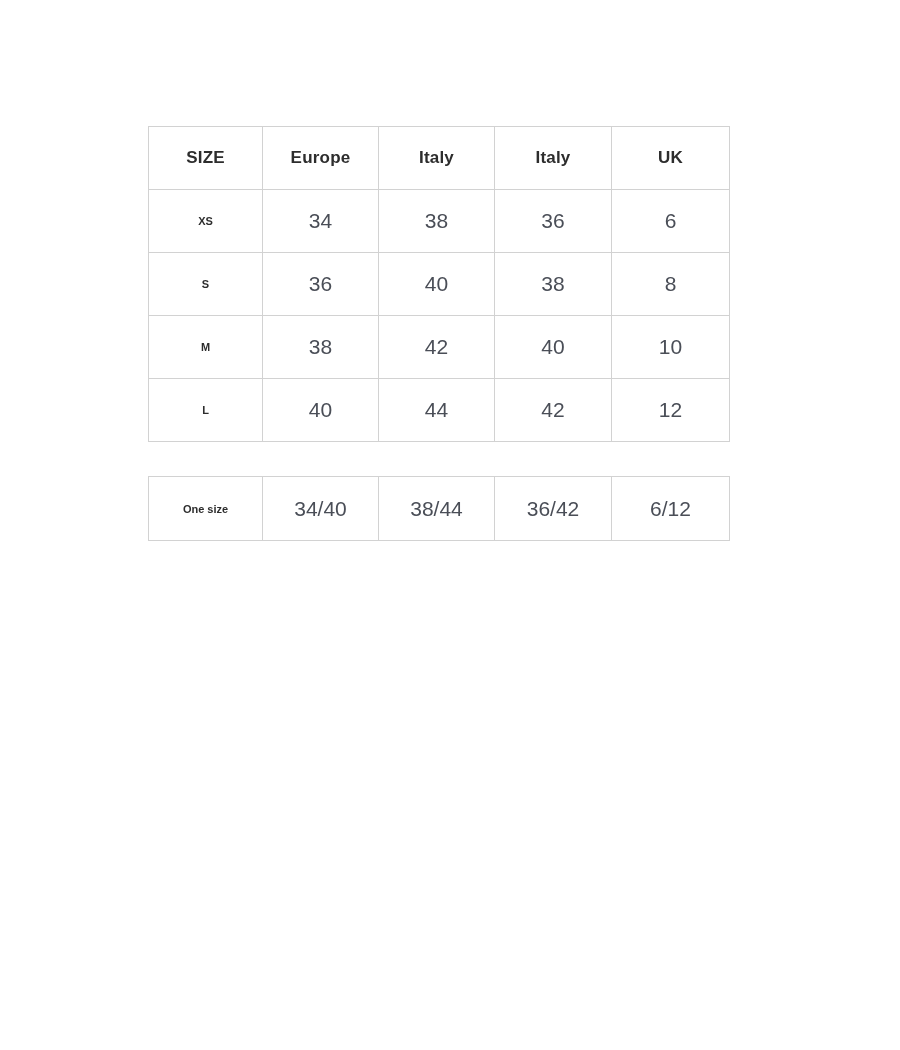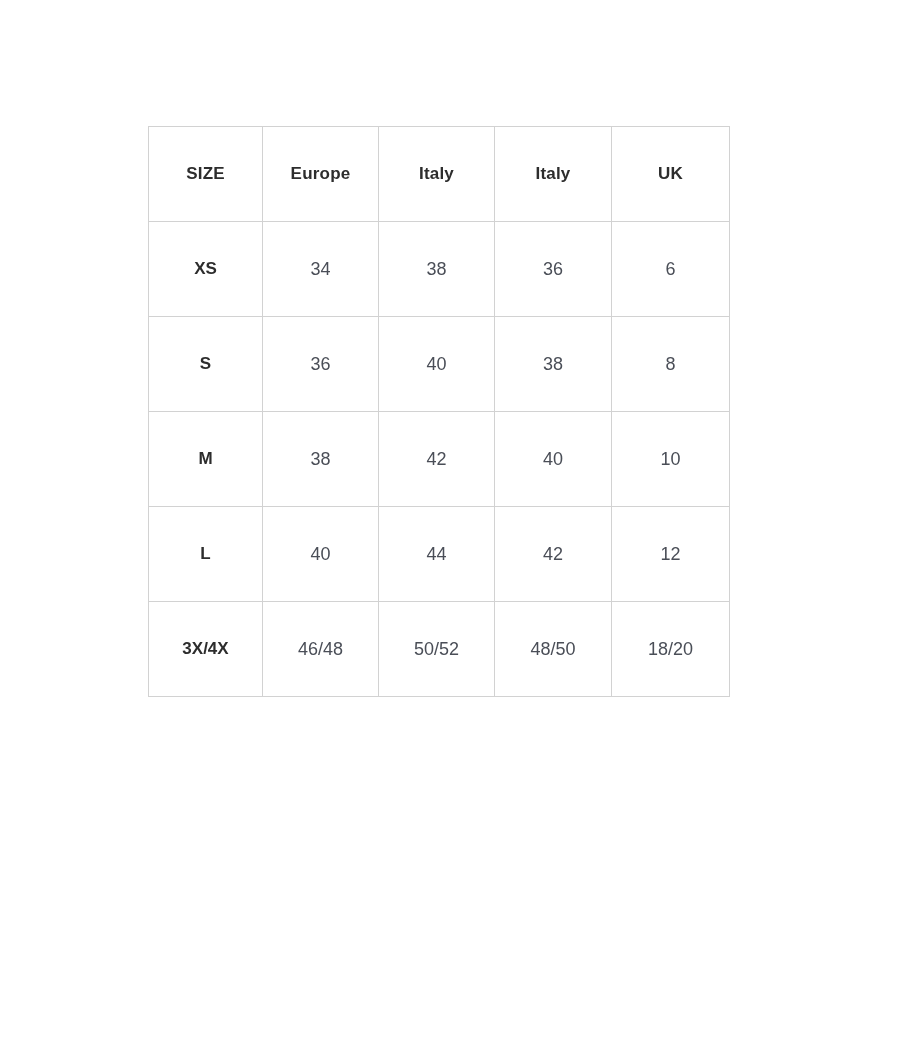--- a/index.html
+++ b/index.html
@@ -32,36 +32,36 @@
   table.size-chart col.c1 { width: 116px; }
   table.size-chart col.c2 { width: 116px; }
   table.size-chart col.c3 { width: 117px; }
   table.size-chart col.c4 { width: 118px; }
   table.size-chart th,
   table.size-chart td {
     border: 1px solid #d2d2d2;
     height: 62px;
     text-align: center;
     vertical-align: middle;
-    padding: 16px;
+    padding: 0;
     white-space: nowrap;
   }
   table.size-chart th {
     font-size: 17px;
     font-weight: 700;
     color: #2d2d2d;
     letter-spacing: 0.2px;
   }
   table.size-chart td {
-    font-size: 18px;
+    font-size: 21px;
     font-weight: 400;
     color: #4a4e57;
   }
   table.size-chart td.row-label {
-    font-size: 17px;
+    font-size: 11px;
     font-weight: 700;
     color: #2d2d2d;
   }
   table.second {
     margin-top: 34px;
   }
   table.second td { height: 63px; }
 </style>
 </head>
 <body>
@@ -108,36 +108,36 @@
           <td>40</td>
           <td>10</td>
         </tr>
         <tr>
           <td class="row-label">L</td>
           <td>40</td>
           <td>44</td>
           <td>42</td>
           <td>12</td>
         </tr>
-        <tr>
-          <td class="row-label">3X/4X</td>
-          <td>46/48</td>
-          <td>50/52</td>
-          <td>48/50</td>
-          <td>18/20</td>
-        </tr>
       </tbody>
     </table>
 
     <table class="size-chart second">
       <colgroup>
           <col class="c0">
           <col class="c1">
           <col class="c2">
           <col class="c3">
           <col class="c4">
         </colgroup>
       <tbody>
+        <tr>
+          <td class="row-label">One size</td>
+          <td>34/40</td>
+          <td>38/44</td>
+          <td>36/42</td>
+          <td>6/12</td>
+        </tr>
       </tbody>
     </table>
 
   </div>
 </div>
 
 </body></html>

